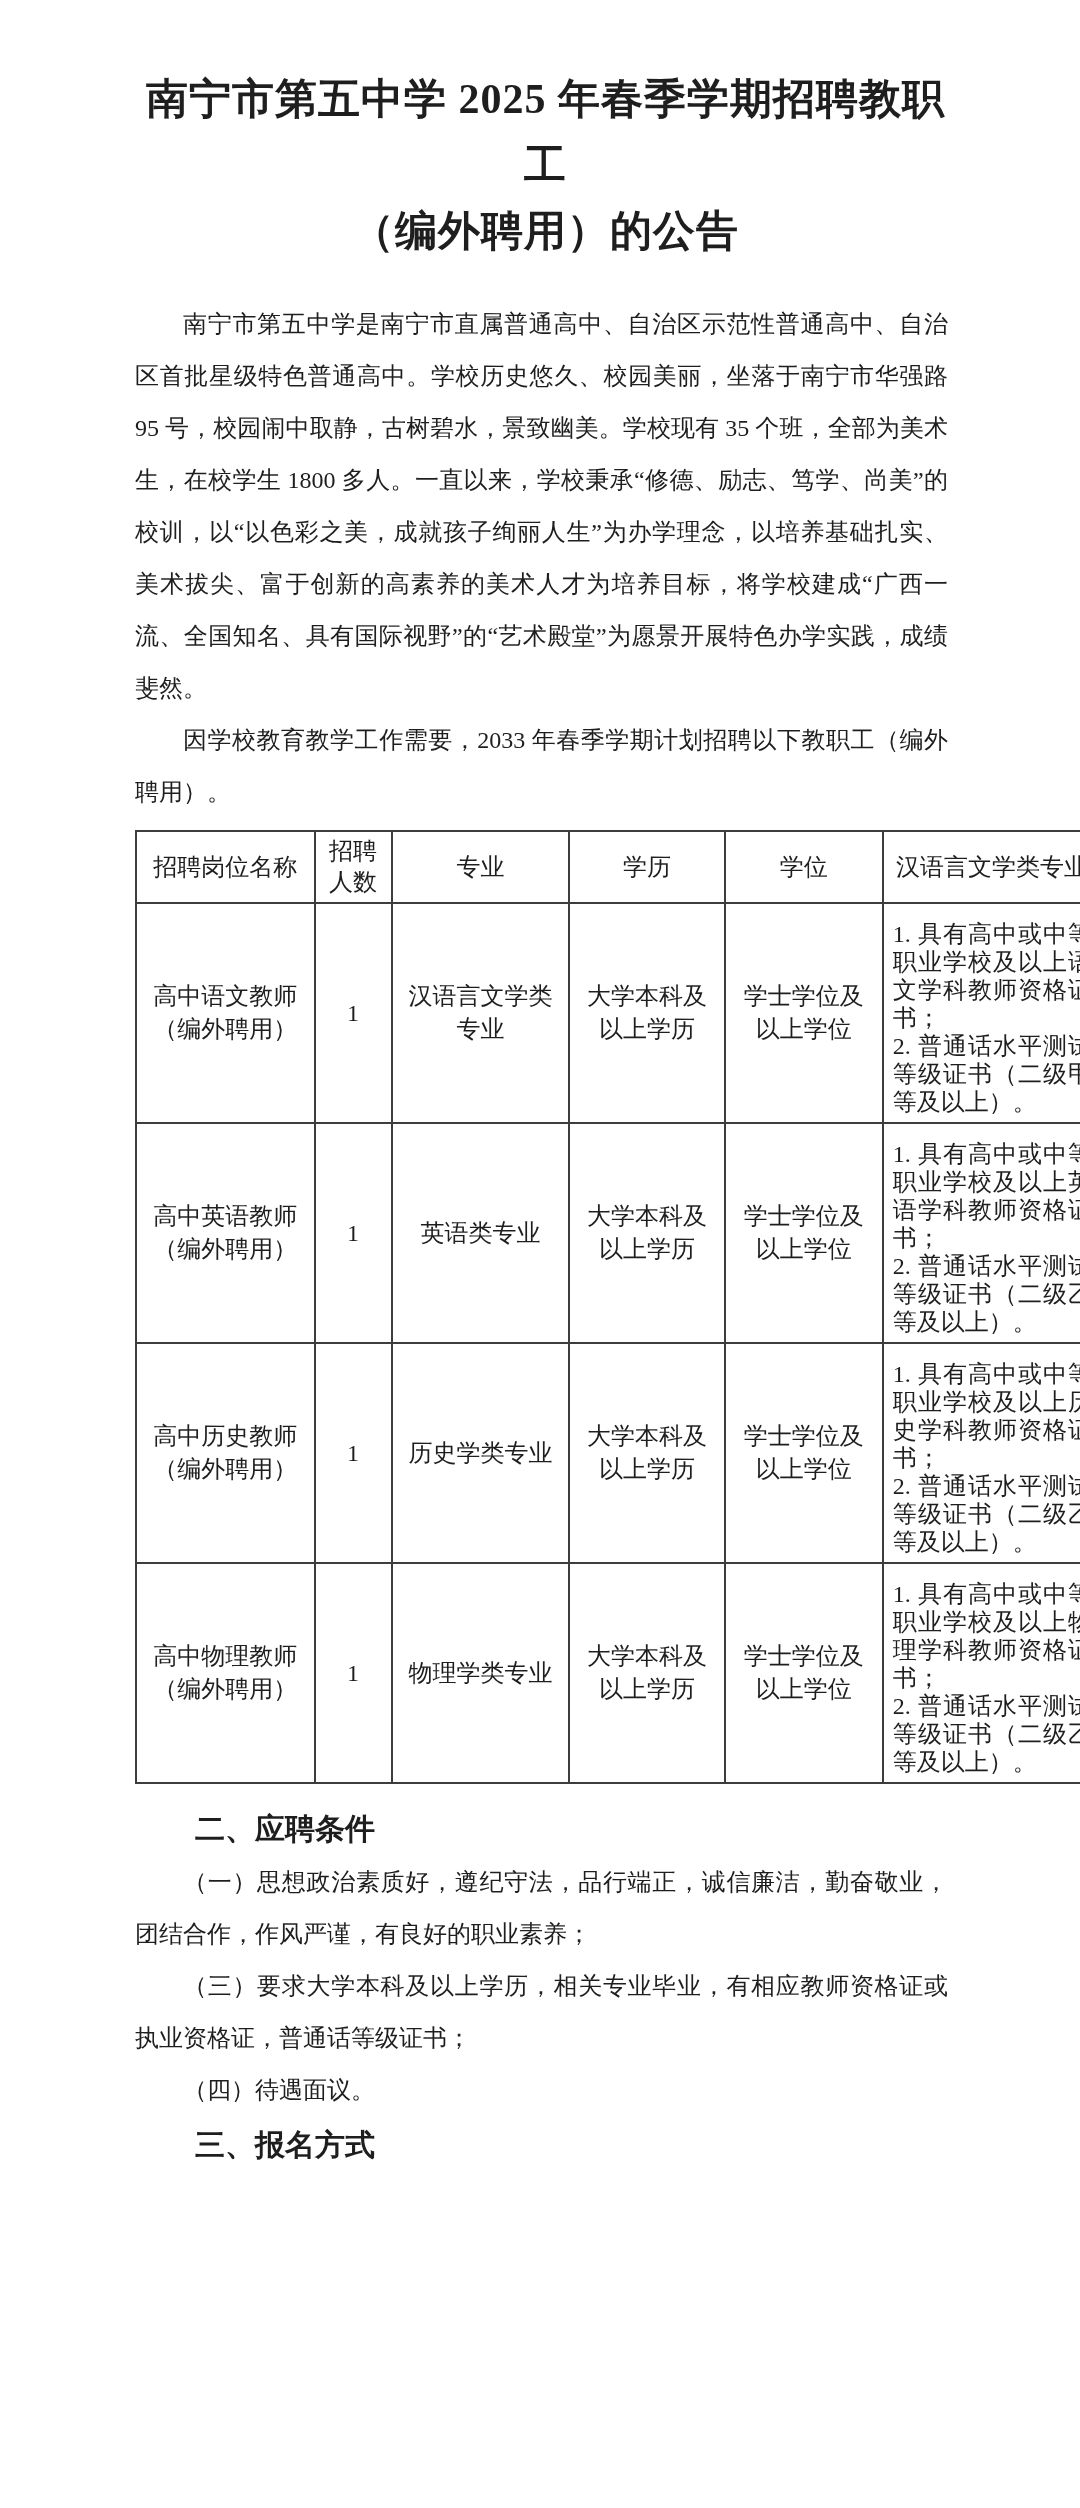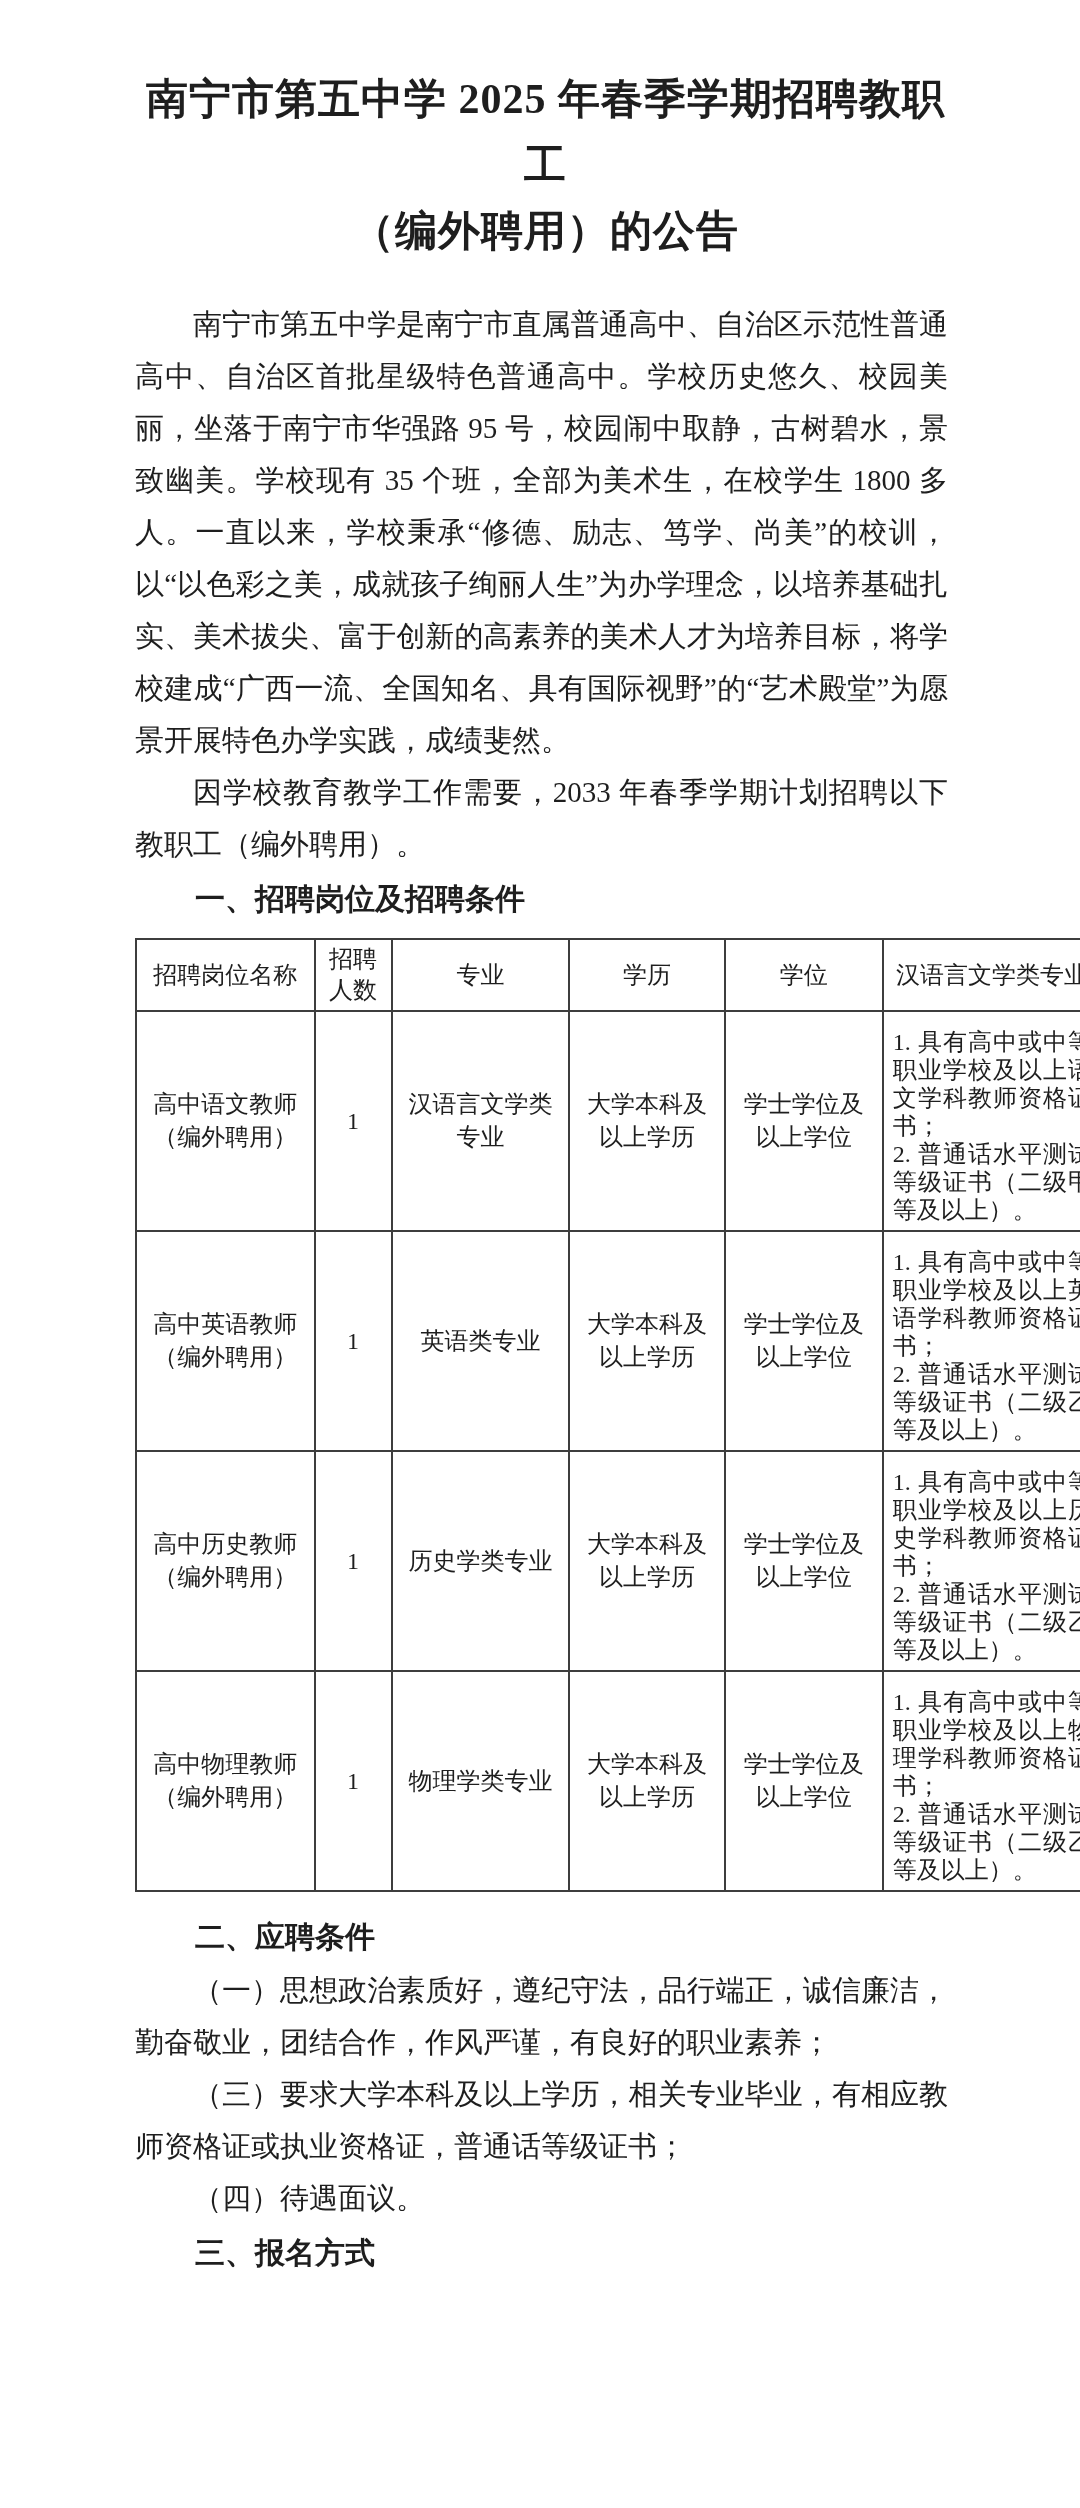--- a/index.html
+++ b/index.html
@@ -15,21 +15,21 @@
   .doc-title {
     font-size: 42px;
     line-height: 66px;
     font-weight: 700;
     text-align: center;
     margin: 20px 0 34px 8px;
     letter-spacing: 1px;
   }
   .doc-title .t-line { display: block; }
   p.body-p {
-    font-size: 29px;
+    font-size: 24px;
     line-height: 52px;
     margin: 0;
     text-indent: 2em;
     text-align: justify;
   }
   .sec-heading {
     font-size: 30px;
     line-height: 54px;
     font-weight: 700;
     margin: 2px 0 0 0;
@@ -80,21 +80,20 @@
 <div class="page">
 
   <h1 class="doc-title">
     <span class="t-line">南宁市第五中学 2025 年春季学期招聘教职工</span>
     <span class="t-line">（编外聘用）的公告</span>
   </h1>
 
   <p class="body-p">南宁市第五中学是南宁市直属普通高中、自治区示范性普通高中、自治区首批星级特色普通高中。学校历史悠久、校园美丽，坐落于南宁市华强路 95 号，校园闹中取静，古树碧水，景致幽美。学校现有 35 个班，全部为美术生，在校学生 1800 多人。一直以来，学校秉承“修德、励志、笃学、尚美”的校训，以“以色彩之美，成就孩子绚丽人生”为办学理念，以培养基础扎实、美术拔尖、富于创新的高素养的美术人才为培养目标，将学校建成“广西一流、全国知名、具有国际视野”的“艺术殿堂”为愿景开展特色办学实践，成绩斐然。</p>
   <p class="body-p">因学校教育教学工作需要，2033 年春季学期计划招聘以下教职工（编外聘用）。</p>
 
-  <h2 class="sec-heading">一、招聘岗位及招聘条件</h2>
 
   <table class="recruit">
     <colgroup>
       <col class="col-pos">
         <col class="col-count">
         <col class="col-major">
       <col class="col-edu">
         <col class="col-deg">
         <col class="col-qual">
     </colgroup>

